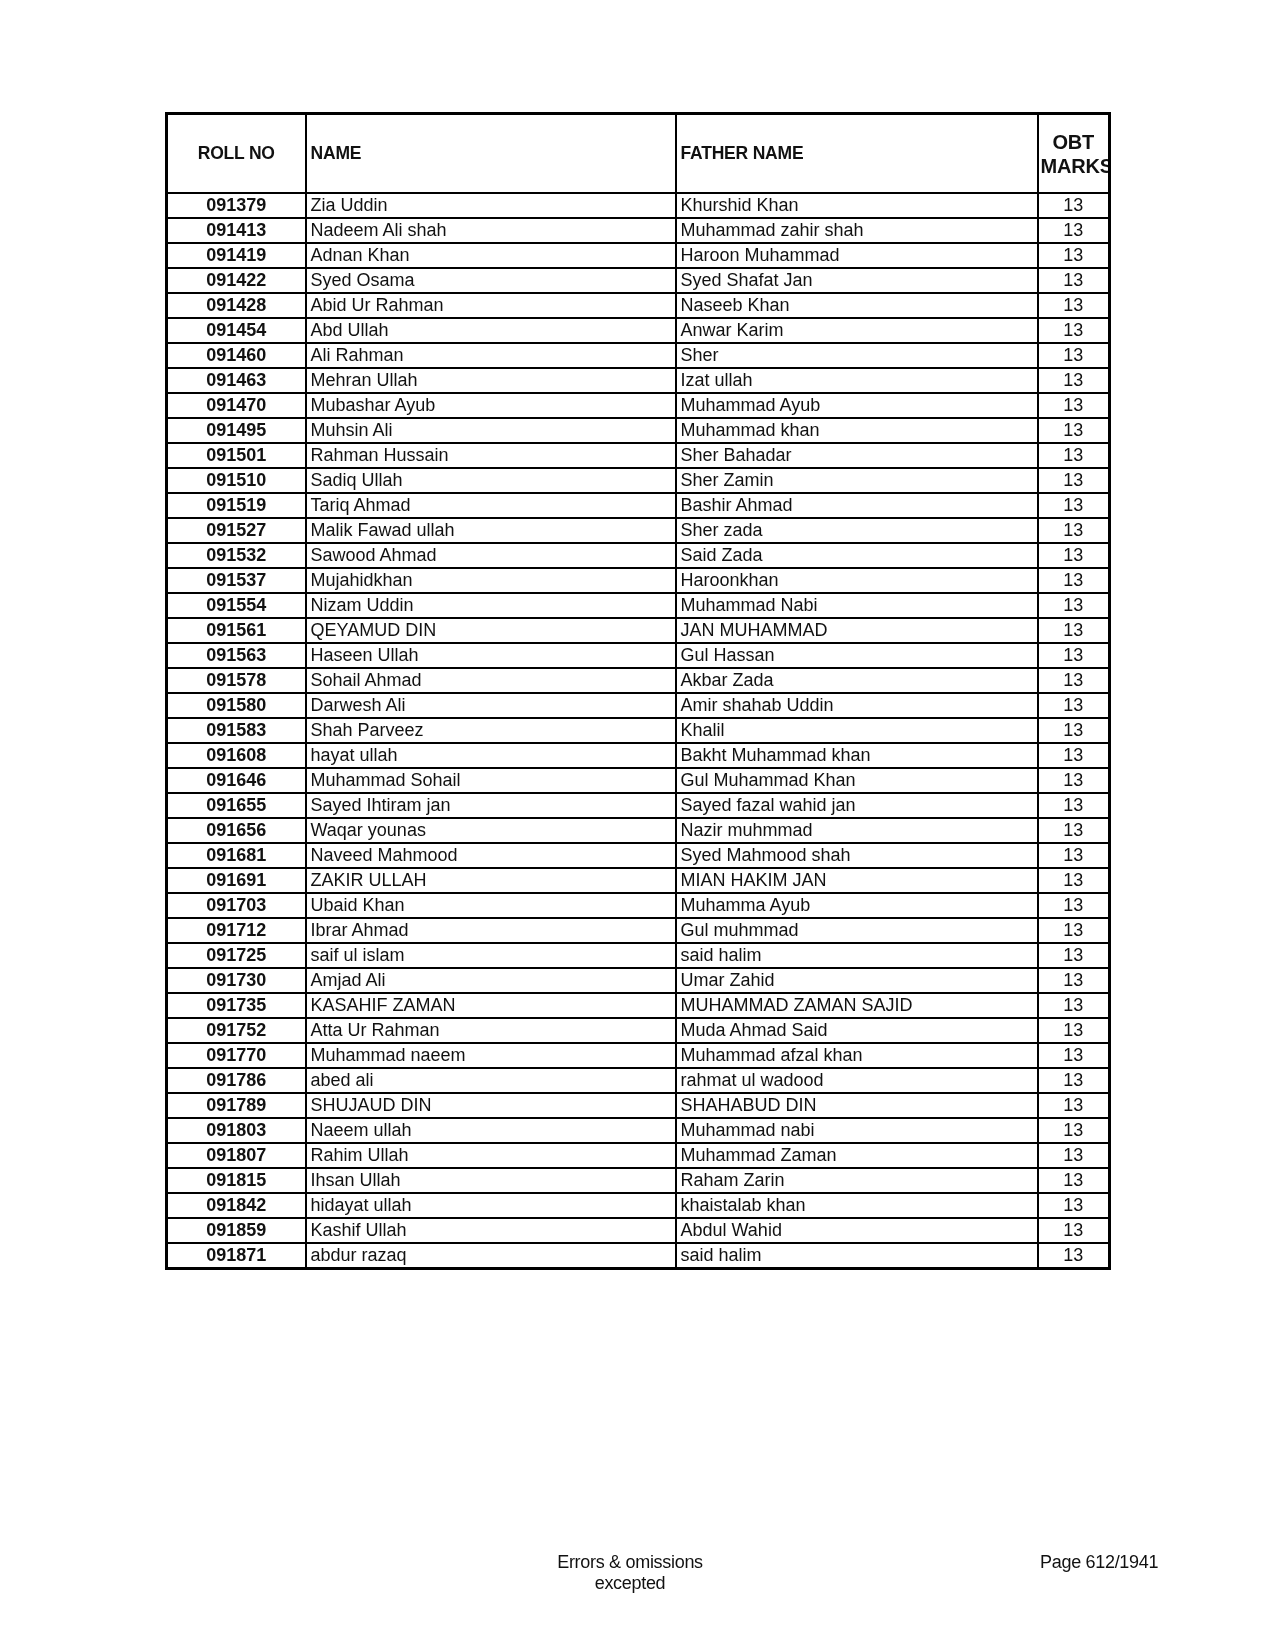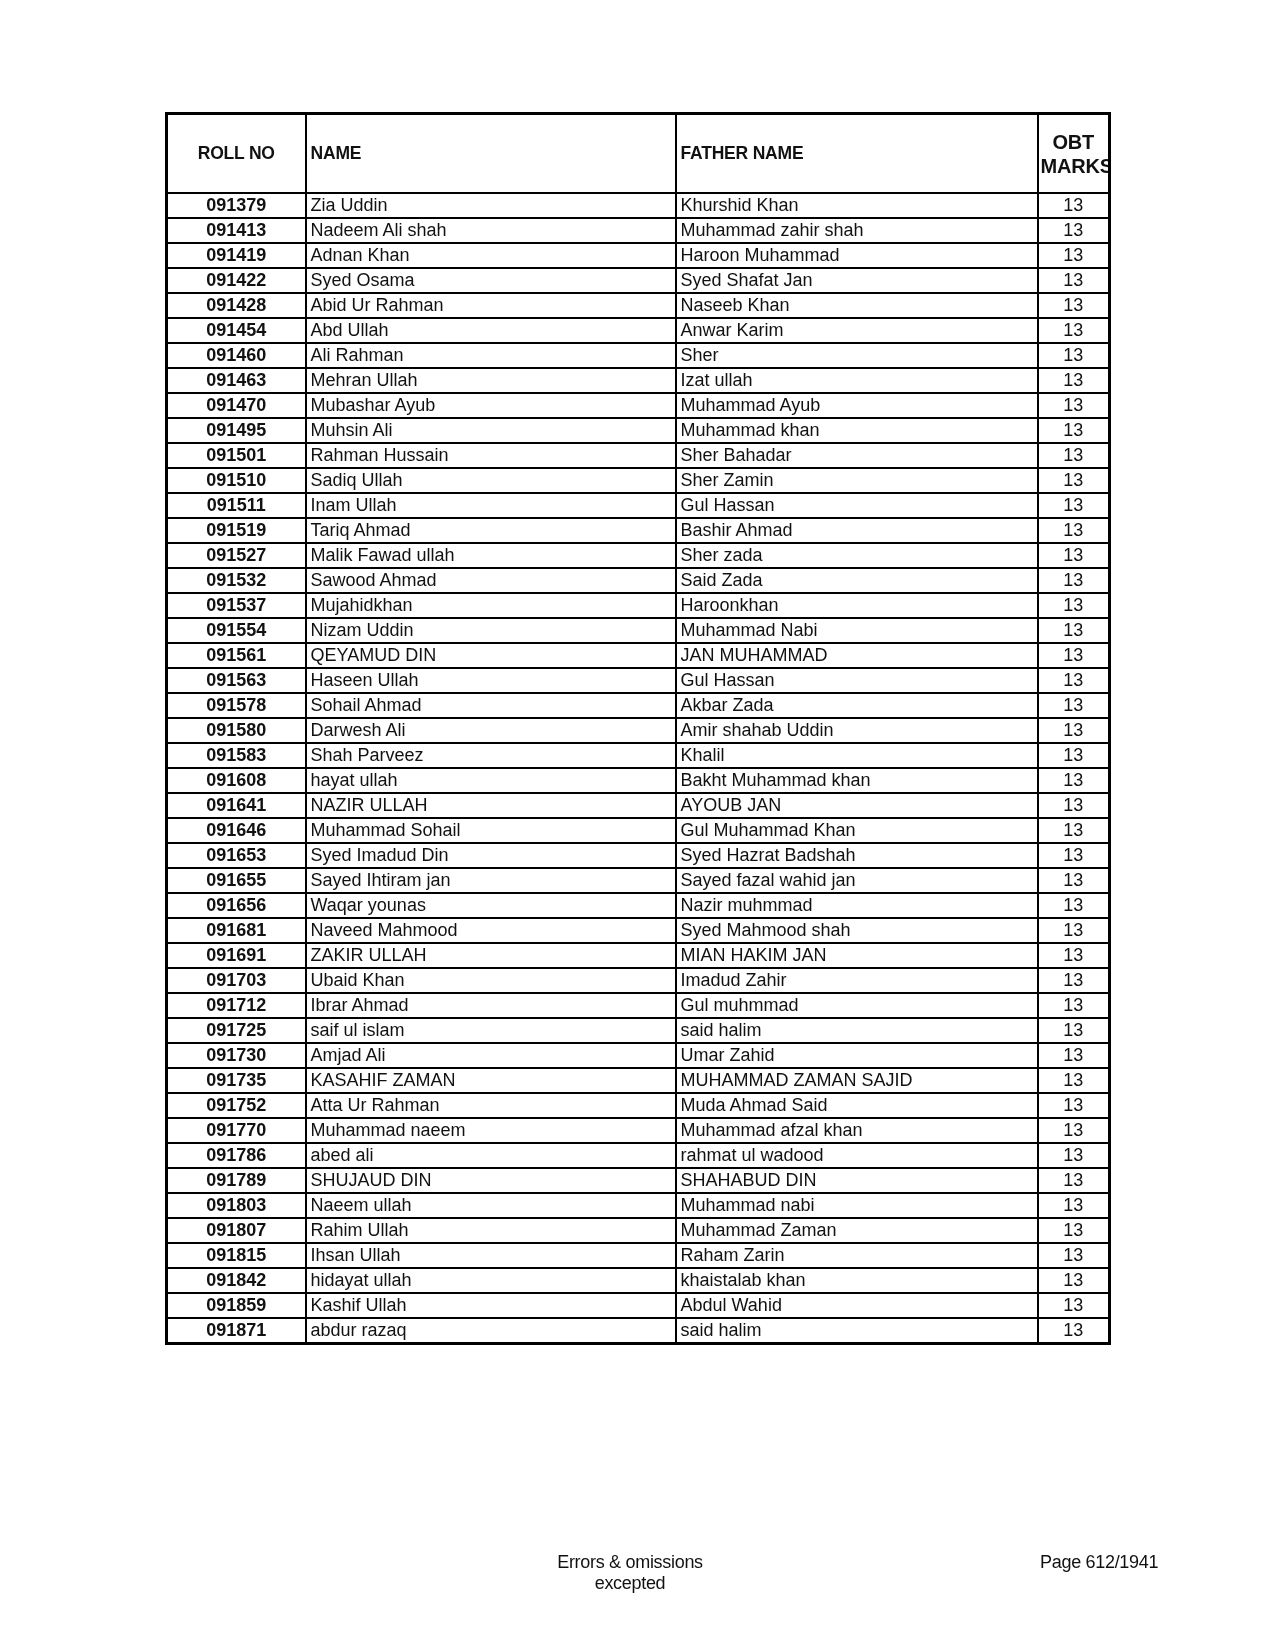--- a/index.html
+++ b/index.html
@@ -125,26 +125,20 @@
         <td class="father">Sher Bahadar</td>
         <td class="marks">13</td>
       </tr>
       <tr>
         <td class="roll">091510</td>
         <td class="name">Sadiq Ullah</td>
         <td class="father">Sher Zamin</td>
         <td class="marks">13</td>
       </tr>
       <tr>
-        <td class="roll">091511</td>
-        <td class="name">Inam Ullah</td>
-        <td class="father">Gul Hassan</td>
-        <td class="marks">13</td>
-      </tr>
-      <tr>
         <td class="roll">091519</td>
         <td class="name">Tariq Ahmad</td>
         <td class="father">Bashir Ahmad</td>
         <td class="marks">13</td>
       </tr>
       <tr>
         <td class="roll">091527</td>
         <td class="name">Malik Fawad ullah</td>
         <td class="father">Sher zada</td>
         <td class="marks">13</td>
@@ -197,38 +191,26 @@
         <td class="father">Khalil</td>
         <td class="marks">13</td>
       </tr>
       <tr>
         <td class="roll">091608</td>
         <td class="name">hayat ullah</td>
         <td class="father">Bakht Muhammad khan</td>
         <td class="marks">13</td>
       </tr>
       <tr>
-        <td class="roll">091641</td>
-        <td class="name">NAZIR ULLAH</td>
-        <td class="father">AYOUB JAN</td>
-        <td class="marks">13</td>
-      </tr>
-      <tr>
         <td class="roll">091646</td>
         <td class="name">Muhammad Sohail</td>
         <td class="father">Gul Muhammad Khan</td>
         <td class="marks">13</td>
       </tr>
       <tr>
-        <td class="roll">091653</td>
-        <td class="name">Syed Imadud Din</td>
-        <td class="father">Syed Hazrat Badshah</td>
-        <td class="marks">13</td>
-      </tr>
-      <tr>
         <td class="roll">091655</td>
         <td class="name">Sayed Ihtiram jan</td>
         <td class="father">Sayed fazal wahid jan</td>
         <td class="marks">13</td>
       </tr>
       <tr>
         <td class="roll">091656</td>
         <td class="name">Waqar younas</td>
         <td class="father">Nazir muhmmad</td>
         <td class="marks">13</td>
@@ -241,21 +223,21 @@
       </tr>
       <tr>
         <td class="roll">091691</td>
         <td class="name">ZAKIR ULLAH</td>
         <td class="father">MIAN HAKIM JAN</td>
         <td class="marks">13</td>
       </tr>
       <tr>
         <td class="roll">091703</td>
         <td class="name">Ubaid Khan</td>
-        <td class="father">Imadud Zahir</td>
+        <td class="father">Muhamma Ayub</td>
         <td class="marks">13</td>
       </tr>
       <tr>
         <td class="roll">091712</td>
         <td class="name">Ibrar Ahmad</td>
         <td class="father">Gul muhmmad</td>
         <td class="marks">13</td>
       </tr>
       <tr>
         <td class="roll">091725</td>

